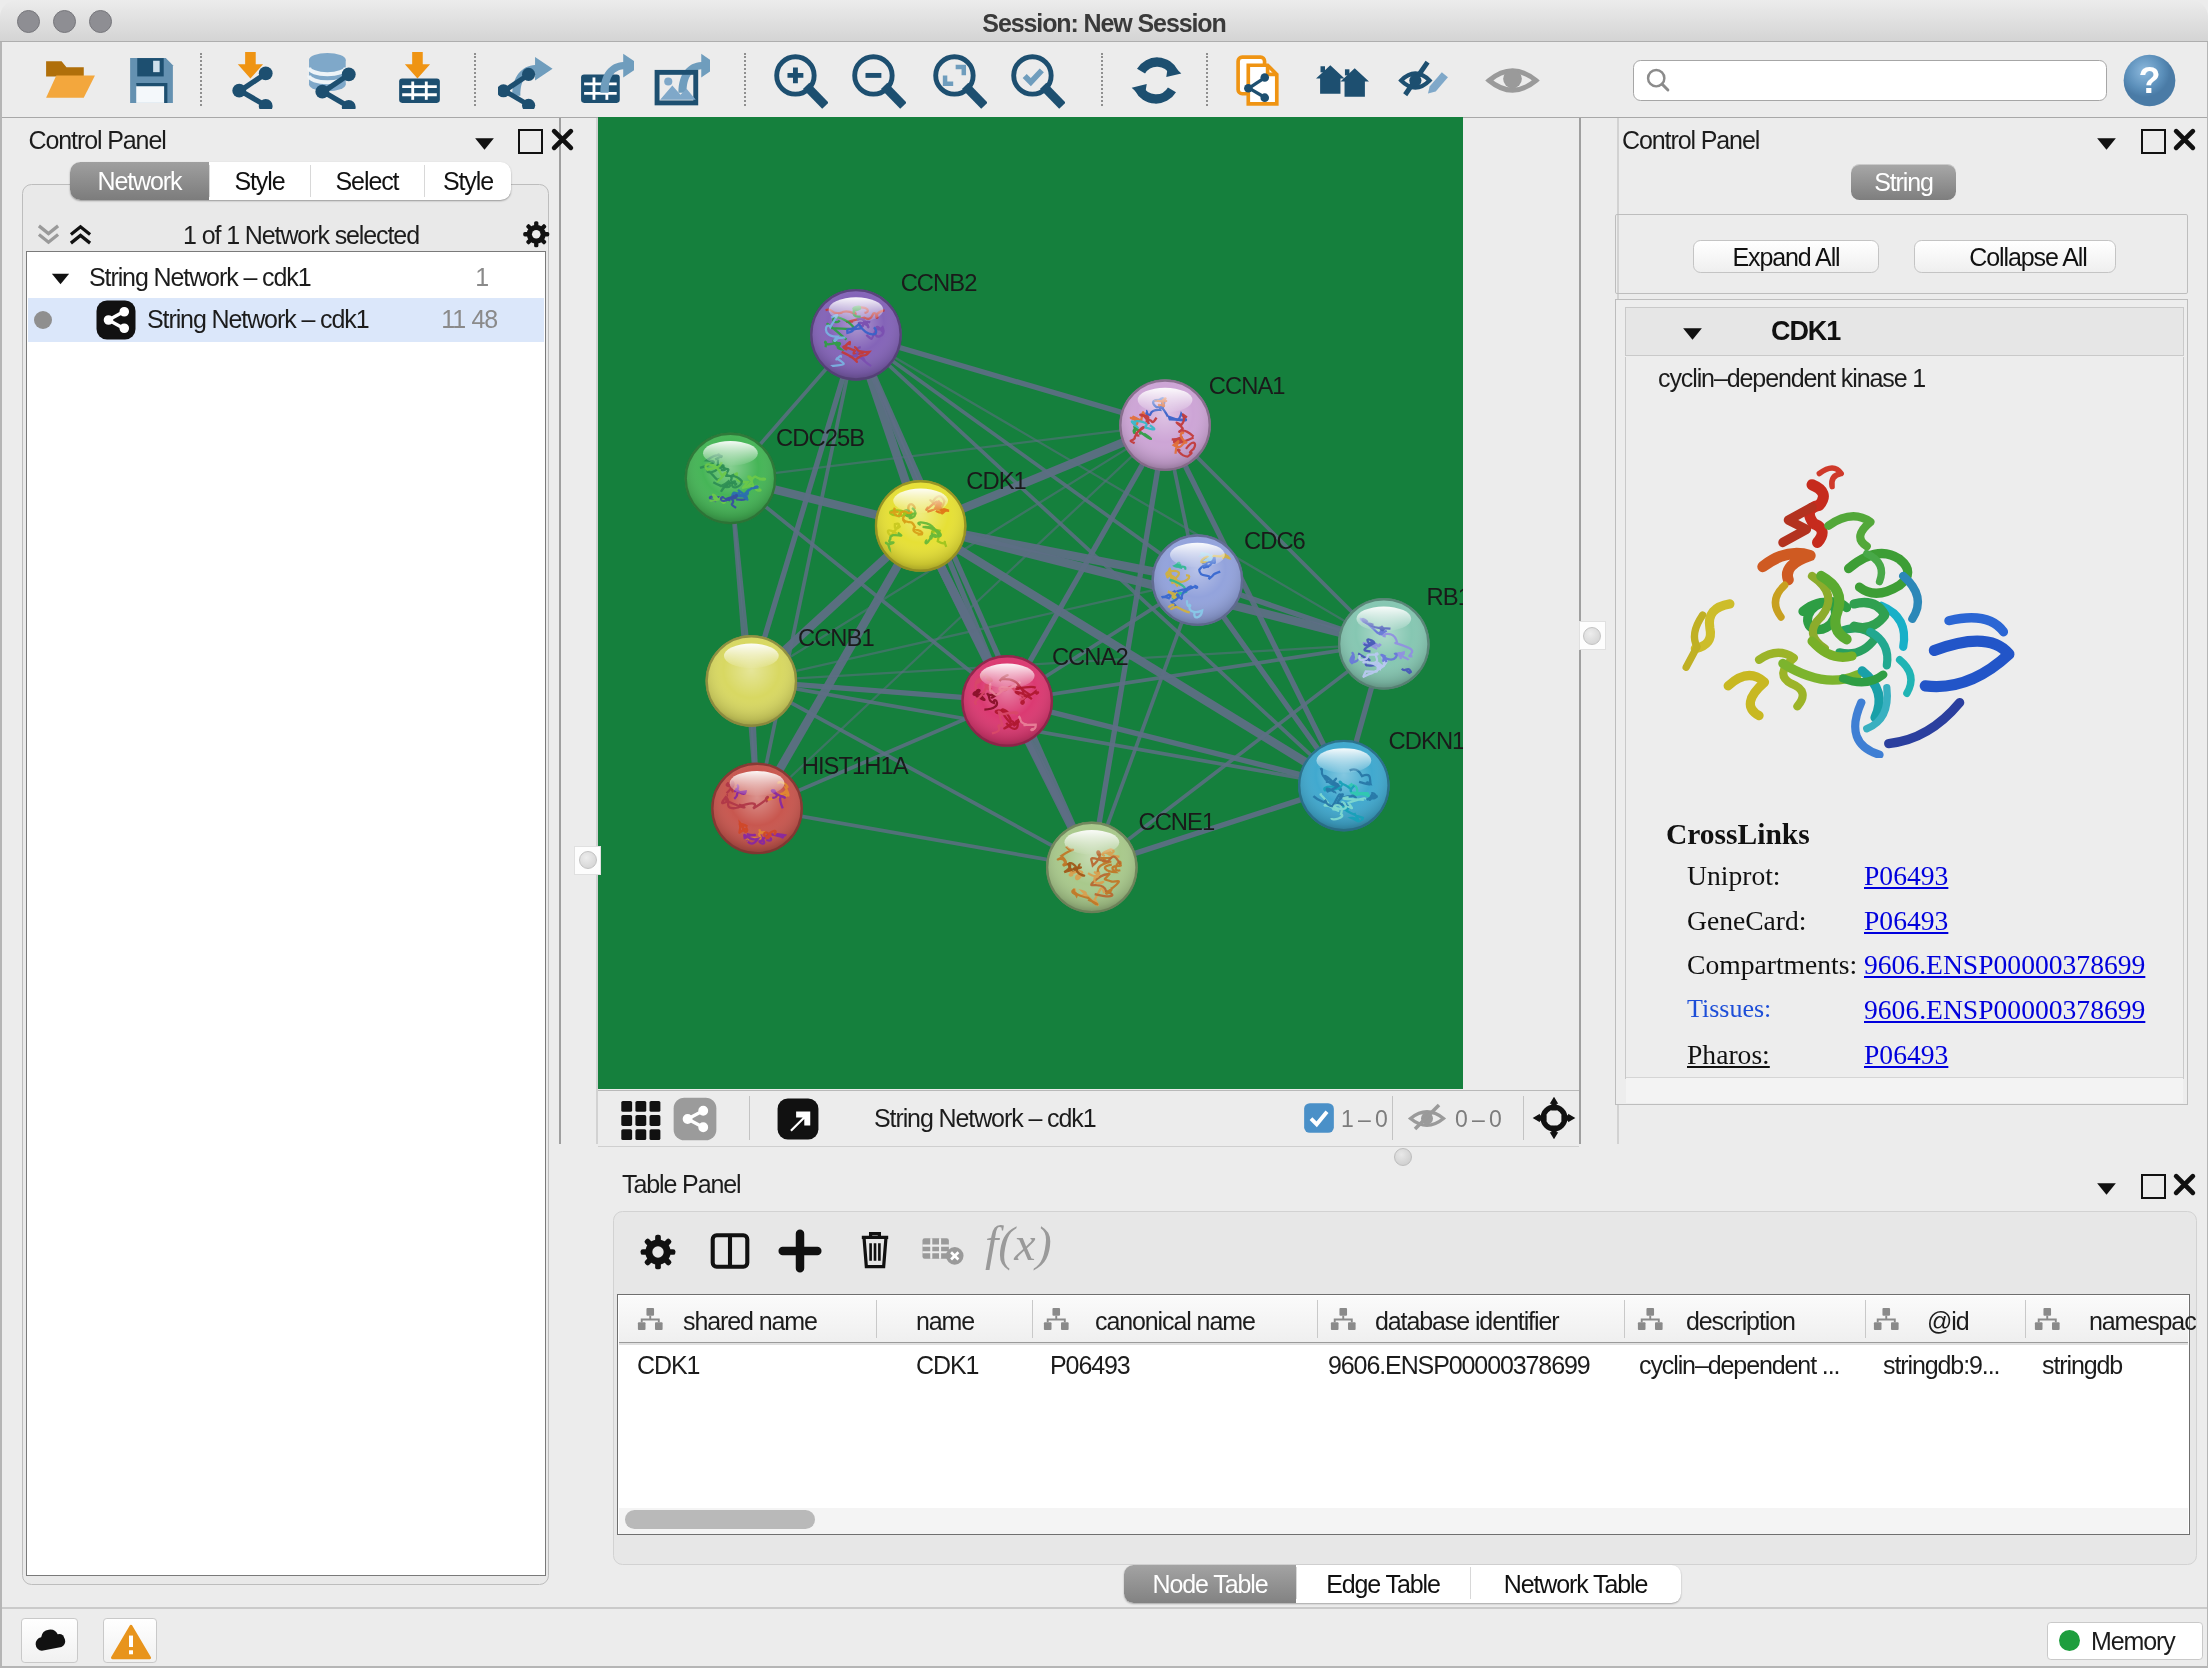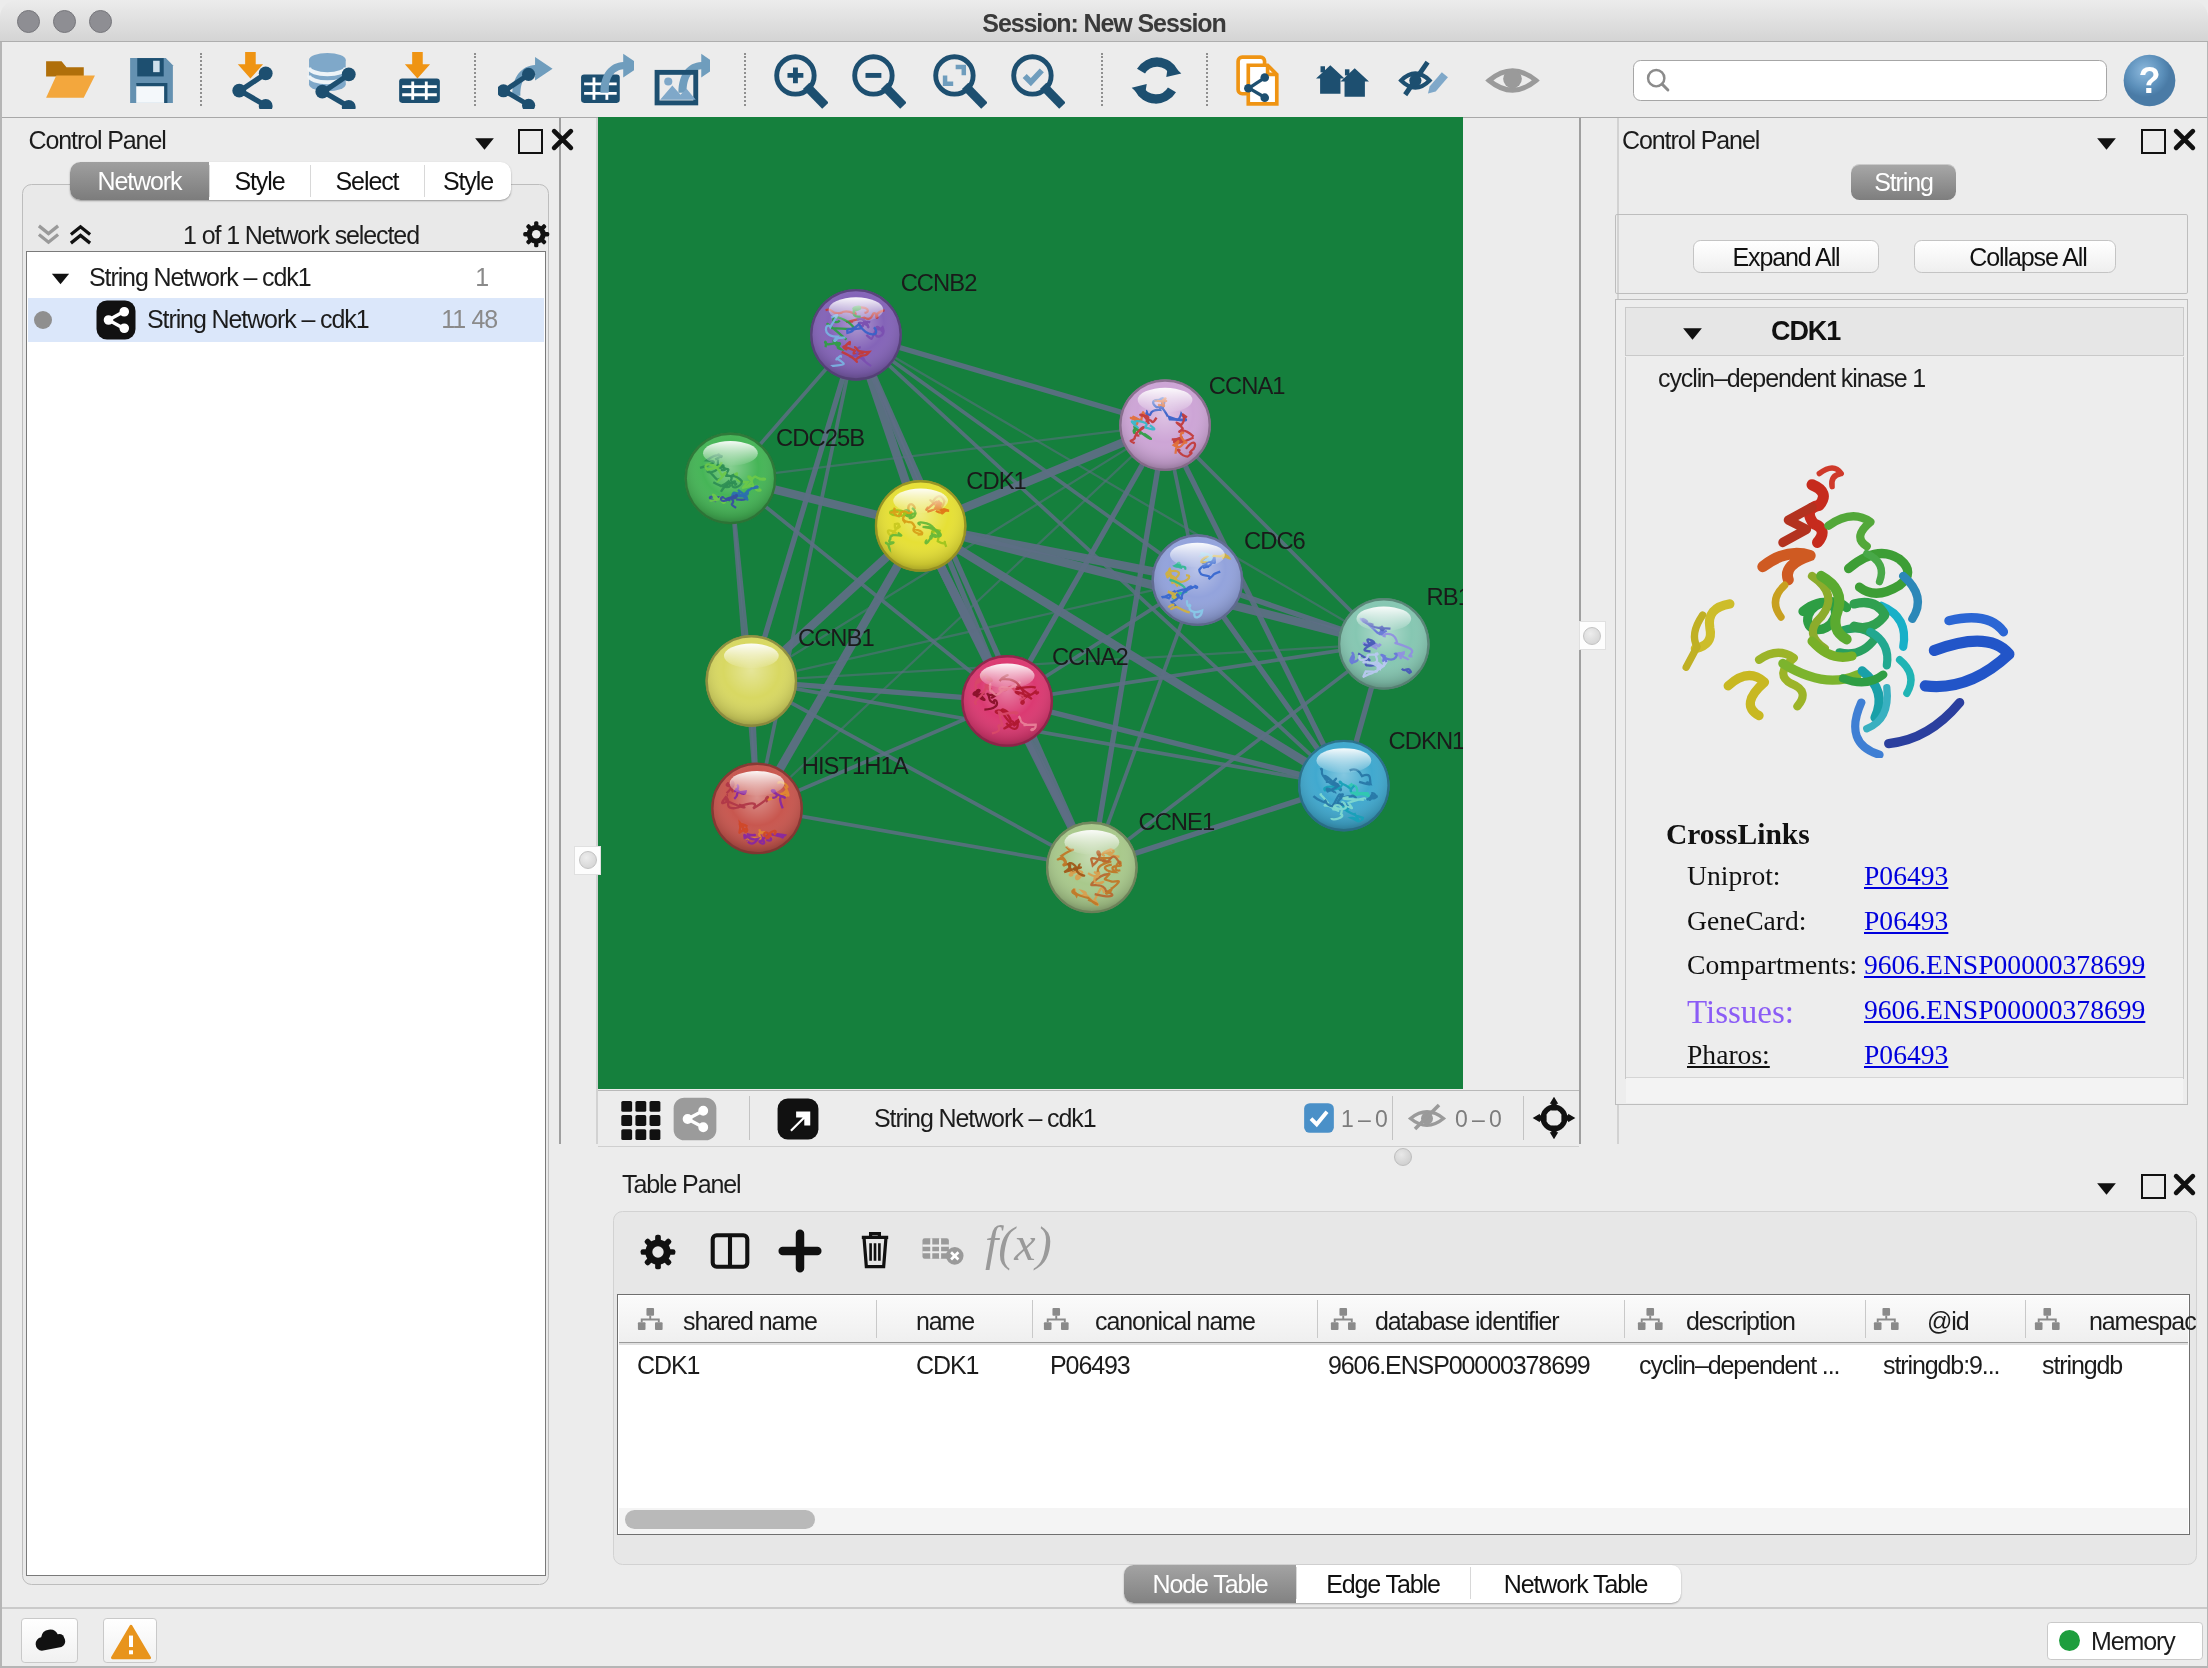--- a/index.html
+++ b/index.html
@@ -768,21 +768,21 @@
     </g>
   </svg>
 <div style="position:absolute;left:1626px;top:1077px;width:557px;height:25px;background:#f3f3f3;border-top:1px solid #d5d5d5"></div>
 <div style="position:absolute;left:1666px;top:818px;font-family:'Liberation Serif', serif;font-size:29.5px;font-weight:700;color:#111;letter-spacing:0;white-space:nowrap;">CrossLinks</div>
 <div style="position:absolute;left:1687px;top:860px;font-family:'Liberation Serif', serif;font-size:27.6px;font-weight:400;color:#111;letter-spacing:0;white-space:nowrap;">Uniprot:</div>
 <div style="position:absolute;left:1864px;top:860px;font-family:'Liberation Serif', serif;font-size:27.6px;font-weight:400;color:#0000dd;letter-spacing:0;white-space:nowrap;"><span style="text-decoration:underline">P06493</span></div>
 <div style="position:absolute;left:1687px;top:905px;font-family:'Liberation Serif', serif;font-size:27.6px;font-weight:400;color:#111;letter-spacing:0;white-space:nowrap;">GeneCard:</div>
 <div style="position:absolute;left:1864px;top:905px;font-family:'Liberation Serif', serif;font-size:27.6px;font-weight:400;color:#0000dd;letter-spacing:0;white-space:nowrap;"><span style="text-decoration:underline">P06493</span></div>
 <div style="position:absolute;left:1687px;top:949px;font-family:'Liberation Serif', serif;font-size:27.6px;font-weight:400;color:#111;letter-spacing:0;white-space:nowrap;">Compartments:</div>
 <div style="position:absolute;left:1864px;top:949px;font-family:'Liberation Serif', serif;font-size:27.6px;font-weight:400;color:#0000dd;letter-spacing:0;white-space:nowrap;"><span style="text-decoration:underline">9606.ENSP00000378699</span></div>
-<div style="position:absolute;left:1687px;top:994px;font-family:'Liberation Serif', serif;font-size:33px;font-weight:400;color:#8b5cf6;letter-spacing:0;white-space:nowrap;">Tissues:</div>
+<div style="position:absolute;left:1687px;top:994px;font-family:'Liberation Serif', serif;font-size:26px;font-weight:400;color:#1d4ed8;letter-spacing:0;white-space:nowrap;">Tissues:</div>
 <div style="position:absolute;left:1864px;top:994px;font-family:'Liberation Serif', serif;font-size:27.6px;font-weight:400;color:#0000dd;letter-spacing:0;white-space:nowrap;"><span style="text-decoration:underline">9606.ENSP00000378699</span></div>
 <div style="position:absolute;left:1687px;top:1039px;font-family:'Liberation Serif', serif;font-size:27.6px;font-weight:400;color:#111;letter-spacing:0;white-space:nowrap;text-decoration:underline;">Pharos:</div>
 <div style="position:absolute;left:1864px;top:1039px;font-family:'Liberation Serif', serif;font-size:27.6px;font-weight:400;color:#0000dd;letter-spacing:0;white-space:nowrap;"><span style="text-decoration:underline">P06493</span></div>
 <div style="position:absolute;left:622px;top:1170px;font-family:'Liberation Sans', sans-serif;font-size:25px;font-weight:400;color:#1c1c1c;letter-spacing:-1.1px;white-space:nowrap;">Table Panel</div>
 <svg width="25" height="25" viewBox="0 0 24 24" style="position:absolute;left:2094px;top:1176px">
     <path fill="#111" d="M3 7 h18 l-9 11z"></path>
   </svg>
 <div style="position:absolute;left:2141px;top:1174px;width:21px;height:21px;border:2.9px solid #111"></div>
 <svg width="25" height="25" viewBox="0 0 24 24" style="position:absolute;left:2172px;top:1172px">
     <path stroke="#111" stroke-width="4.6" stroke-linecap="round" d="M4 4 L20 20 M20 4 L4 20"></path>

